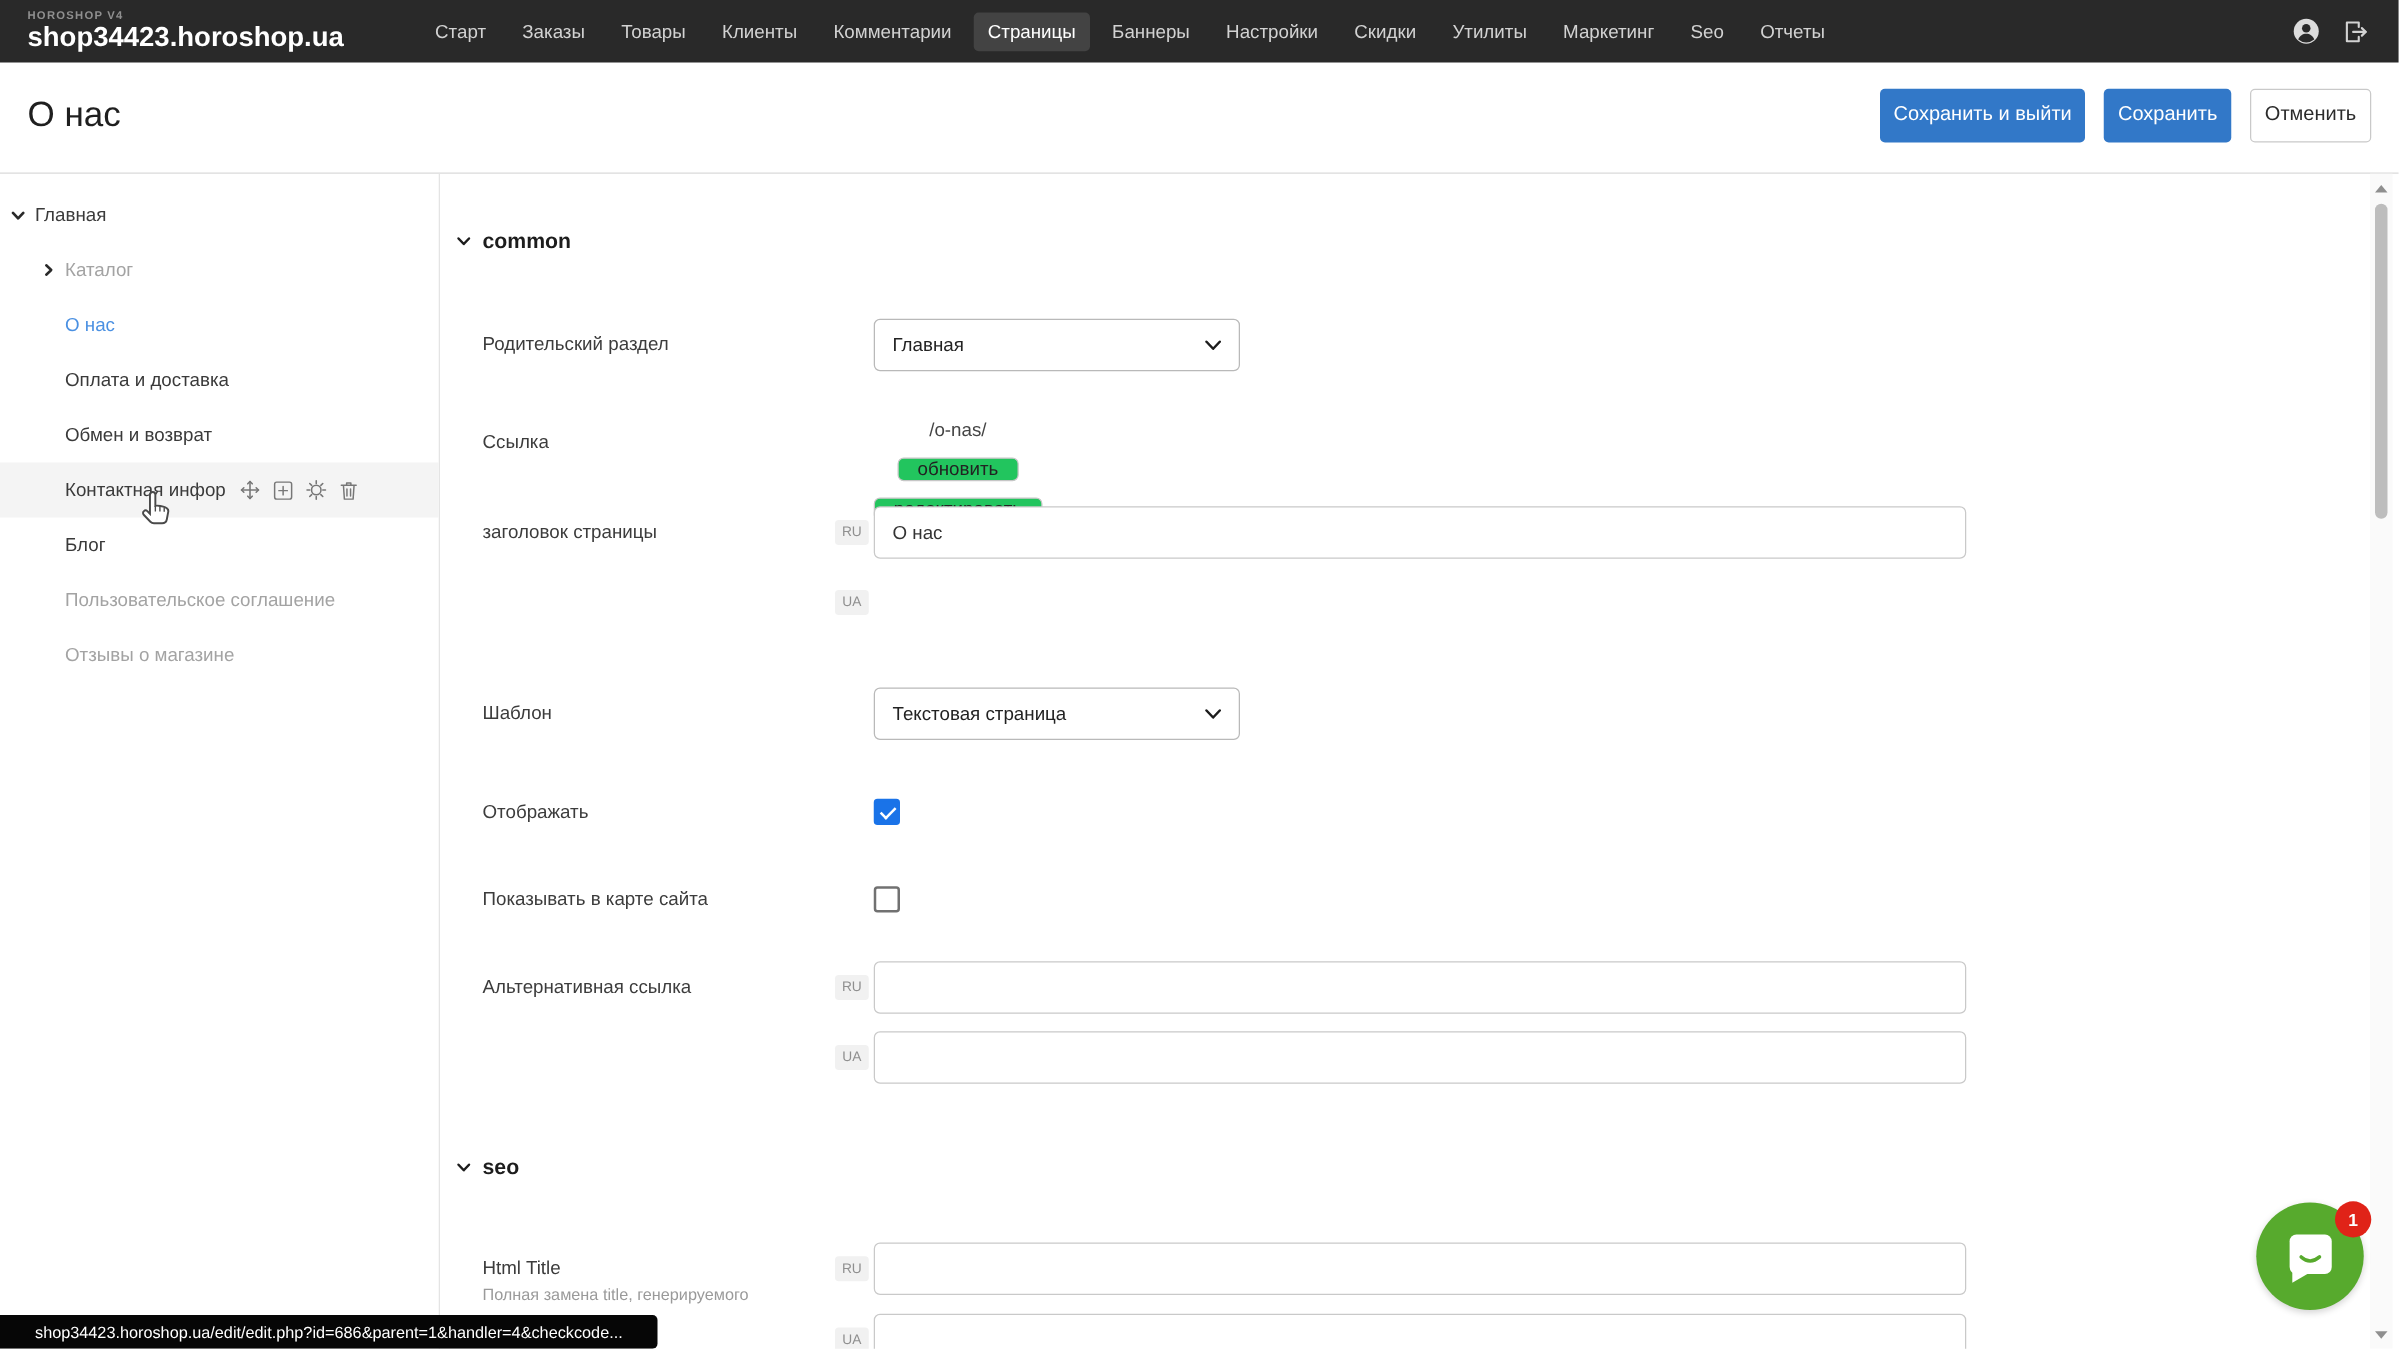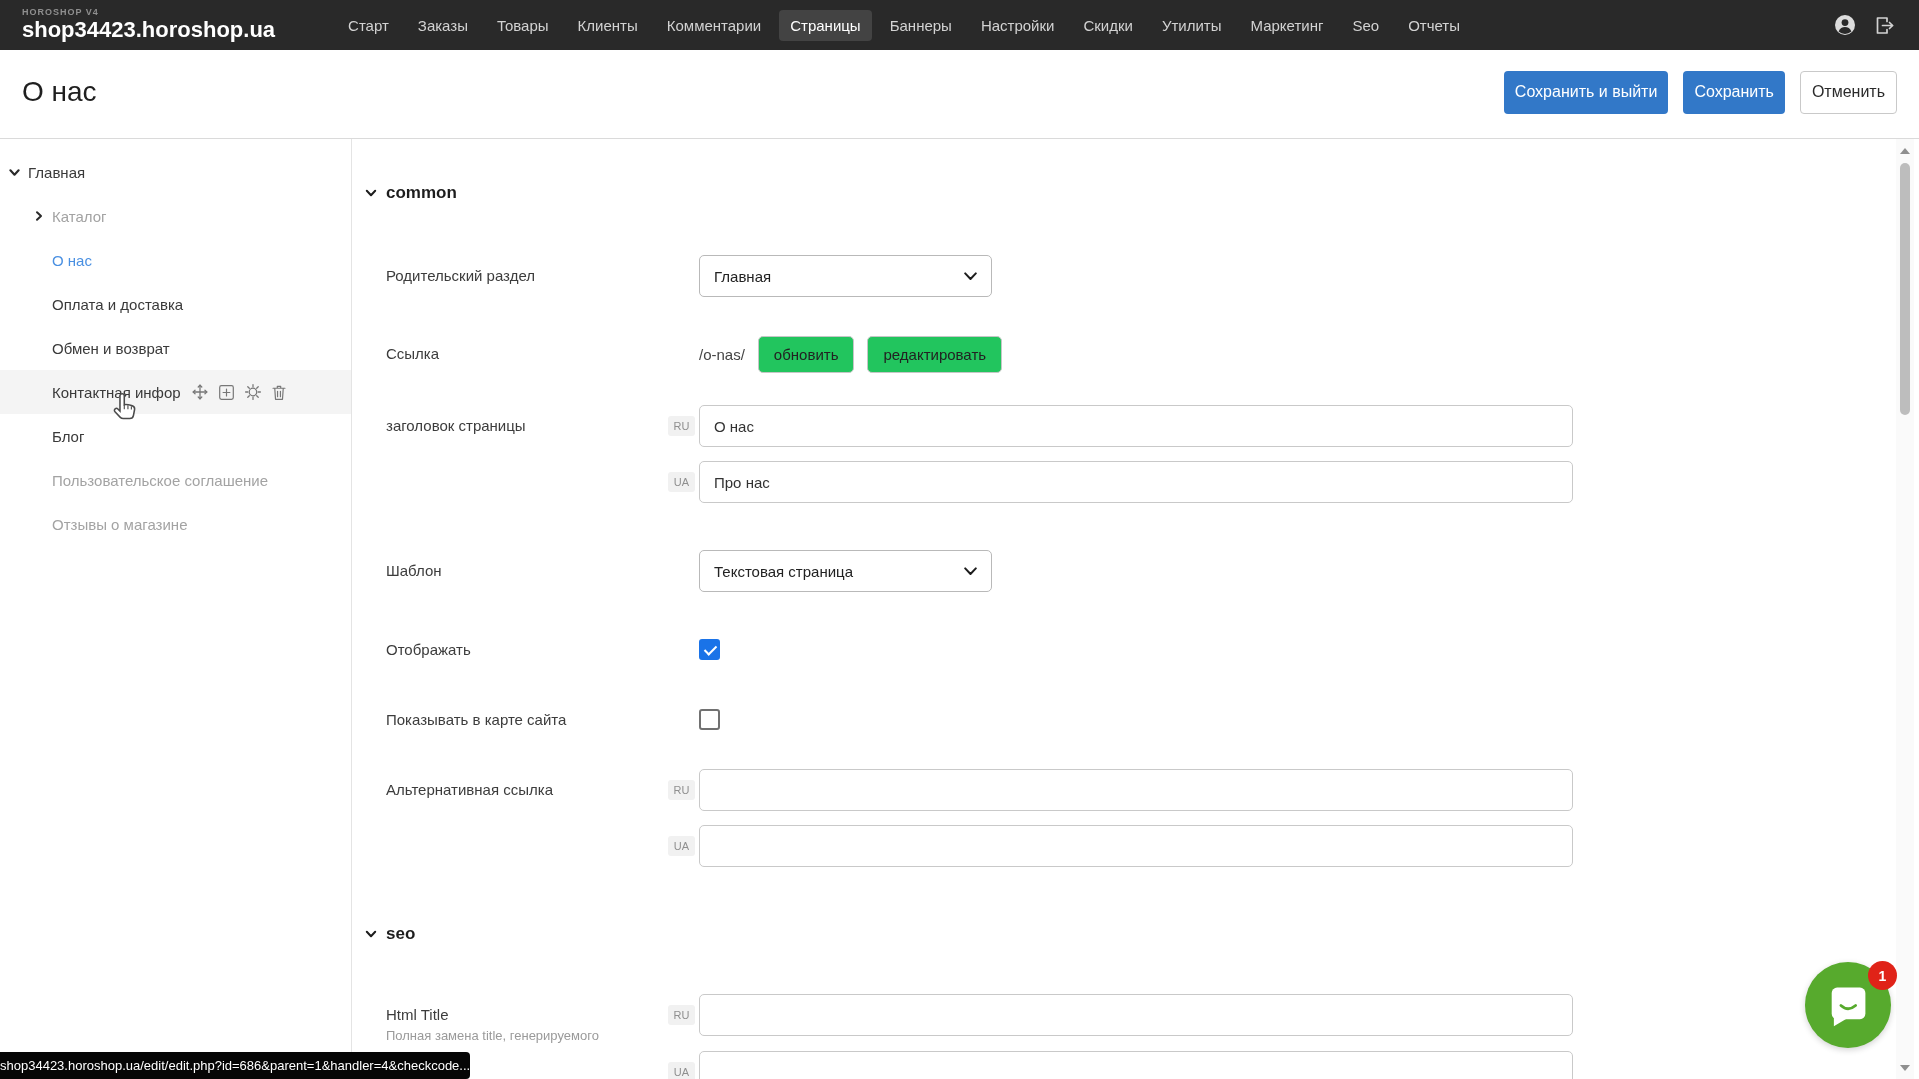--- a/index.html
+++ b/index.html
@@ -45,35 +45,35 @@
   .content { position:absolute; top:139px; left:352px; width:1545px; height:940px; background:#fff; }
   .sec-head { position:absolute; display:flex; align-items:center; gap:9px; font-size:17px; font-weight:bold; color:#1d1d1d; cursor:pointer; }
   .sec-head .chev { display:flex; }
   .flabel { position:absolute; left:34px; height:20px; line-height:20px; font-size:15px; color:#3c3c3c; white-space:nowrap; }
   .fhint { position:absolute; left:34px; font-size:13px; color:#9a9a9a; white-space:nowrap; }
   .fctrl { position:absolute; left:347px; }
   .select { width:293px; height:42px; border:1px solid #b9b9b9; border-radius:5px; background:#fff; display:flex; align-items:center; padding:0 14px; font-size:15px; color:#222; cursor:pointer; }
   .select .sel-chev { margin-left:auto; display:flex; }
   .tinput { width:874px; height:42px; border:1px solid #c9c9c9; border-radius:5px; padding:0 14px; font-size:15px; color:#333; background:#fff; outline:none; }
   .lang { position:absolute; left:316px; width:27px; height:20px; line-height:20px; text-align:center; font-size:11px; color:#8f8f8f; background:#f1f1f1; border-radius:3px; }
-  .linkrow { display:flex; align-items:center; gap:13px; }
+  .linkrow { display:flex; align-items:center; gap:13px;flex-direction:column; }
   .linkpath { font-size:15px; color:#444; }
   .btn-small { height:37px; background:#22c55e; border:1px solid #c6c6c6; border-radius:5px; padding:0 15px; font-size:15px; color:#222; cursor:pointer; }
   .checkbox { position:absolute; left:347px; width:21px; height:21px; border:2px solid #717171; border-radius:3px; background:#fff; cursor:pointer; }
   .checkbox.on { background:#1a73e8; border-color:#1a73e8; }
   .checkbox.on::after { content:""; position:absolute; left:6px; top:2px; width:5px; height:10px; border:solid #fff; border-width:0 2.5px 2.5px 0; transform:rotate(45deg); }
 
   
   .scrollbar { position:absolute; top:139px; left:1896px; width:18px; height:940px; background:#fafafa; z-index:25; }
   .sb-up { position:absolute; top:9px; left:4px; width:0; height:0; border-left:5px solid transparent; border-right:5px solid transparent; border-bottom:6px solid #8f8f8f; cursor:pointer; }
   .sb-thumb { position:absolute; top:24px; left:4px; width:10px; height:252px; background:#bdbdbd; border-radius:6px; cursor:pointer; }
   .sb-down { position:absolute; bottom:8px; left:4px; width:0; height:0; border-left:5px solid transparent; border-right:5px solid transparent; border-top:6px solid #8f8f8f; cursor:pointer; }
 
   
-  .statusbar { position:absolute; left:0; top:1052px; height:27px; background:#060606; color:#fff; font-size:13px; display:flex; align-items:center; padding:0 0; border-radius:0 4px 4px 0; z-index:70; }
+  .statusbar { position:absolute; left:0; top:1052px; height:27px; background:#060606; color:#fff; font-size:13px; display:flex; align-items:center; padding:0 28px; border-radius:0 4px 4px 0; z-index:70; }
 
   
   .chat-btn { position:absolute; left:1805px; top:962px; width:86px; height:86px; border-radius:50%; background:#57aa2d; cursor:pointer; z-index:65; display:flex; align-items:center; justify-content:center; box-shadow:0 2px 6px rgba(0,0,0,.18); }
   .chat-badge { position:absolute; left:1868px; top:961px; width:29px; height:29px; border-radius:50%; background:#e02318; color:#fff; font-size:14px; font-weight:bold; display:flex; align-items:center; justify-content:center; z-index:66; }
 </style>
 </head>
 <body>
 
 <div class="topbar">
   <div class="logo">
@@ -221,21 +221,20 @@
   <div class="fctrl linkrow" style="top:197px; height:37px">
     <span class="linkpath">/o-nas/</span>
     <button class="btn-small">обновить</button>
     <button class="btn-small">редактировать</button>
   </div>
 
   <div class="flabel" style="top:277px">заголовок страницы</div>
   <div class="lang" style="top:277px">RU</div>
   <input class="fctrl tinput" style="top: 266px;" value="О нас">
   <div class="lang" style="top:333px">UA</div>
-  <input class="fctrl tinput" style="top: 322px;" value="Про нас">
 
   <div class="flabel" style="top:422px">Шаблон</div>
   <div class="fctrl select" style="top:411px">
     <span>Текстовая страница</span>
     <span class="sel-chev">
       <svg width="13" height="9" viewBox="0 0 13 9" fill="none">
           <path d="M1.2 1.4l5.3 5.6 5.3-5.6" stroke="#1d1d1d" stroke-width="2" stroke-linecap="round" stroke-linejoin="round"></path>
         </svg>
     </span>
   </div>

